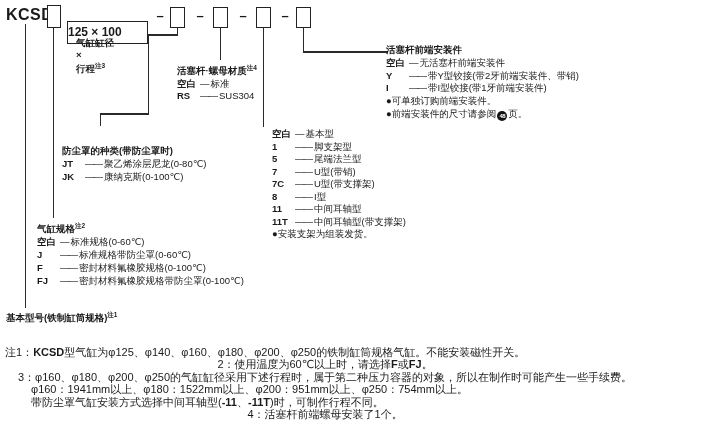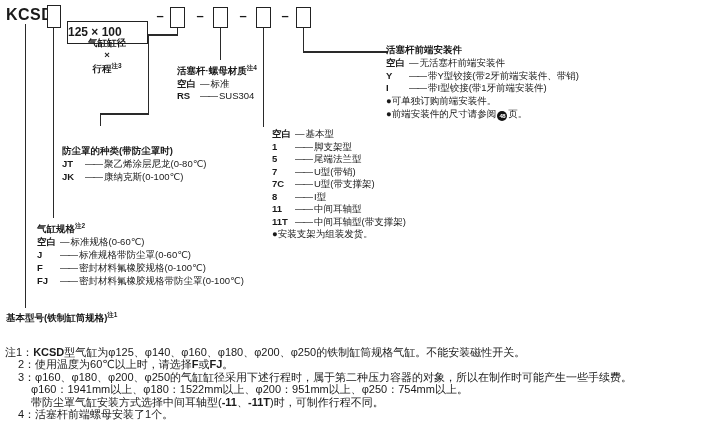--- a/index.html
+++ b/index.html
@@ -11,28 +11,28 @@
   .codebox{position:absolute;border:1.6px solid #222;background:#fff;box-sizing:border-box;}
   .bore-box{left:67px;top:5px;width:81px;height:23px;text-align:left;
             font-size:12px;font-weight:bold;line-height:20px;margin-top:16px;}
   .sep{top:8px;width:10px;text-align:center;font-size:13px;font-weight:bold;}
   .block{position:absolute;font-size:9.5px;line-height:12.5px;white-space:nowrap;}
   .block-title{font-weight:bold;}
   .opt-row .code{display:inline-block;min-width:21px;font-weight:bold;}
   .opt-row .dash{margin:0 2px;letter-spacing:-1px;}
   .bullet{white-space:nowrap;}
   sup{font-size:6.5px;vertical-align:super;font-weight:bold;}
-  .bore-label{left:76px;top:37px;width:62px;text-align:center;
+  .bore-label{left:76px;top:37px;width:62px;
               font-size:9.5px;font-weight:bold;line-height:11.5px;}
   .badge{display:inline-block;width:10px;height:10px;border-radius:50%;background:#111;
          color:#fff;font-size:6px;line-height:10px;text-align:center;font-weight:bold;
          letter-spacing:-.5px;vertical-align:-1px;margin:0 1px;}
   .notes{left:5px;top:346px;font-size:11px;line-height:12.4px;white-space:nowrap;}
   .notes .ind0{padding-left:0;}
-  .notes .ind1{padding-left:13px;}
+  .notes .ind1{padding-left:13px;text-align:center;}
   .notes .ind2{padding-left:26px;}
   .notes b{font-weight:bold;}
 </style>
 </head>
 <body>
 
 <div class="stage">
 
   <svg class="connectors" width="702" height="423" viewBox="0 0 702 423">
     <g stroke="#2a2a2a" stroke-width="1.2" fill="none" shape-rendering="crispEdges">

